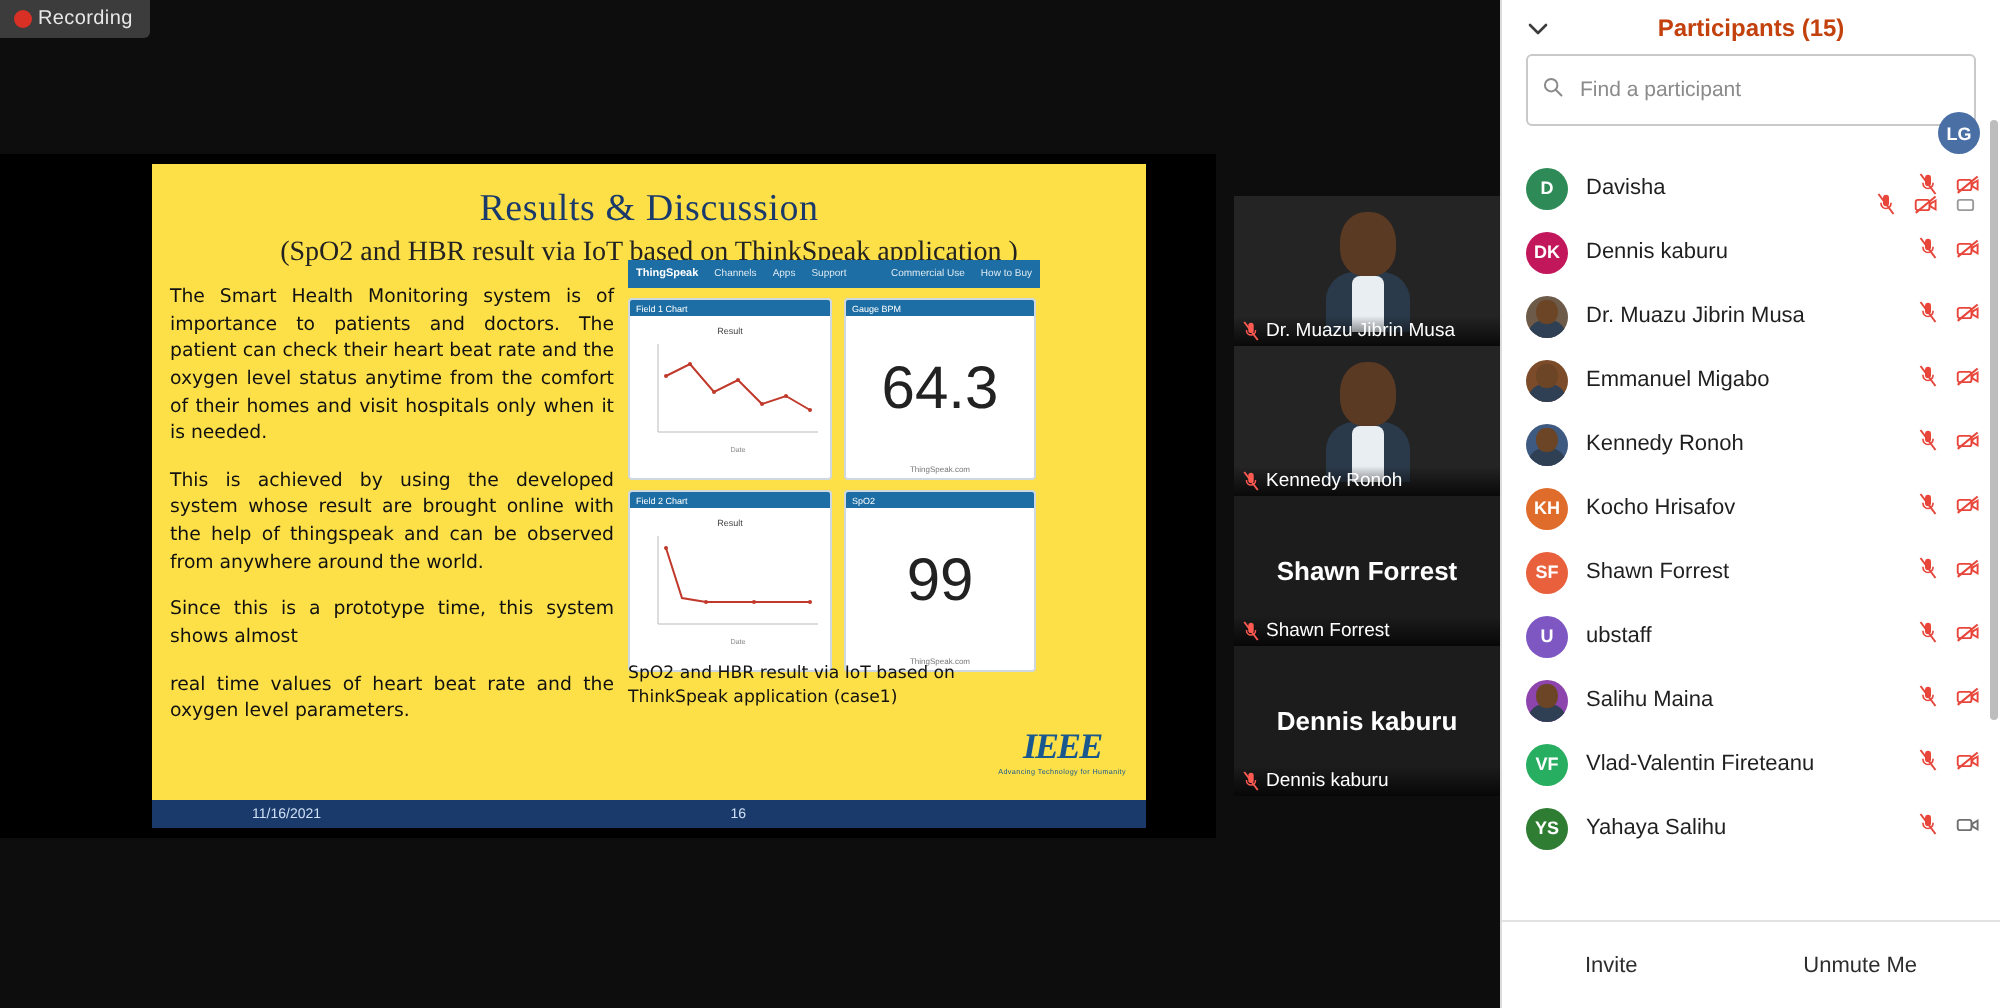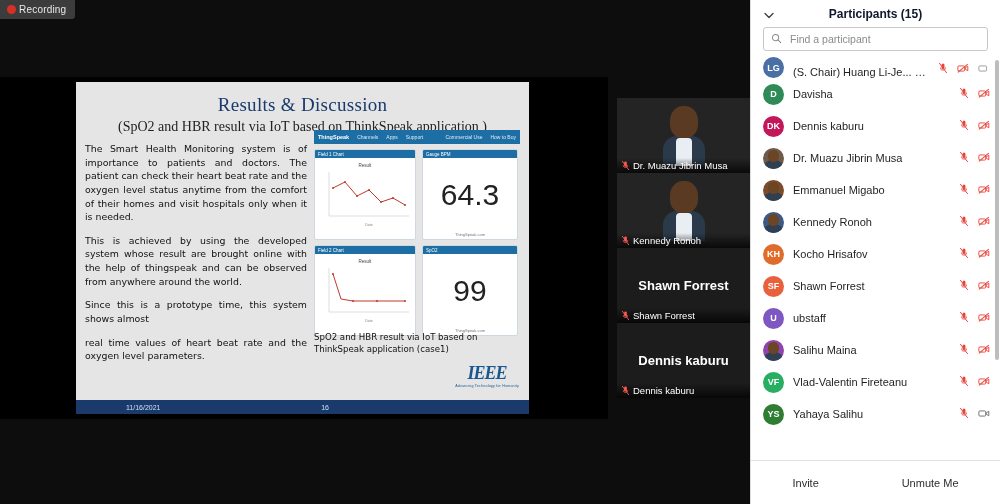--- a/index.html
+++ b/index.html
@@ -32,22 +32,22 @@
     background: #d93025; display: inline-block;
   }
   #rec .txt { color: #e8e8e8; font-size: 10px; letter-spacing: .2px; }
 
   
   #share {
     position: absolute; left: 0; top: 77px; width: 608px; height: 342px;
     background: #000;
   }
   #slide {
-    position: absolute; left: 76px; top: 5px; width: 453px; height: 332px;
-    background: #e5e5e5;
+    position: absolute; left: 76px; top: 5px; width: 497px; height: 332px;
+    background: #fde047;
     overflow: hidden;
   }
   .slide-title {
     text-align: center;
     font-family: "Liberation Serif", serif;
     color: #1a3a6b;
     font-size: 19px;
     margin-top: 12px;
     letter-spacing: .3px;
   }
@@ -155,46 +155,46 @@
 
   
   #panel {
     position: absolute; right: 0; top: 0; width: 250px; height: 504px;
     background: #fff; border-left: 1px solid #dcdcdc;
   }
   #panel-head {
     position: relative; height: 27px; display: flex; align-items: center;
     justify-content: center;
   }
-  #panel-head .title { font-size: 12px; font-weight: bold; color: #0f172a; }
+  #panel-head .title { font-size: 12px; font-weight: bold; color: #c2410c; }
   #panel-head .chev {
     position: absolute; left: 12px; top: 7px;
     width: 12px; height: 12px; color: #3c3c3c;
   }
   #searchwrap { padding: 0 12px; }
   #searchbox {
     display: flex; align-items: center; gap: 6px;
-    height: 24px; border: 1px solid #c9c9c9; border-radius: 3px;
+    height: 36px; border: 1px solid #c9c9c9; border-radius: 3px;
     padding: 0 7px; background: #fff;
   }
   #searchbox input {
     border: 0; outline: 0; flex: 1; font-size: 10.5px; color: #333;
     font-family: "Liberation Sans", sans-serif; background: transparent;
   }
   #searchbox input::placeholder { color: #8b8b8b; }
 
   #plist {
     position: absolute; left: 0; top: 56px; right: 0; bottom: 44px;
     overflow: hidden;
   }
   .prow {
     display: flex; align-items: center; height: 32px; padding: 0 10px 0 12px;
     gap: 9px;
   }
-  .prow.partial { opacity: 1; }
+  .prow.partial { opacity: 1; flex-direction: column; }
   .av {
     width: 21px; height: 21px; border-radius: 50%;
     color: #fff; font-size: 9px; font-weight: bold;
     display: flex; align-items: center; justify-content: center;
     flex: 0 0 auto; overflow: hidden; position: relative;
   }
   .av.photo .face2 {
     position: absolute; left: 5px; top: 2px; width: 11px; height: 12px;
     border-radius: 46%; background: #6b4526;
   }

